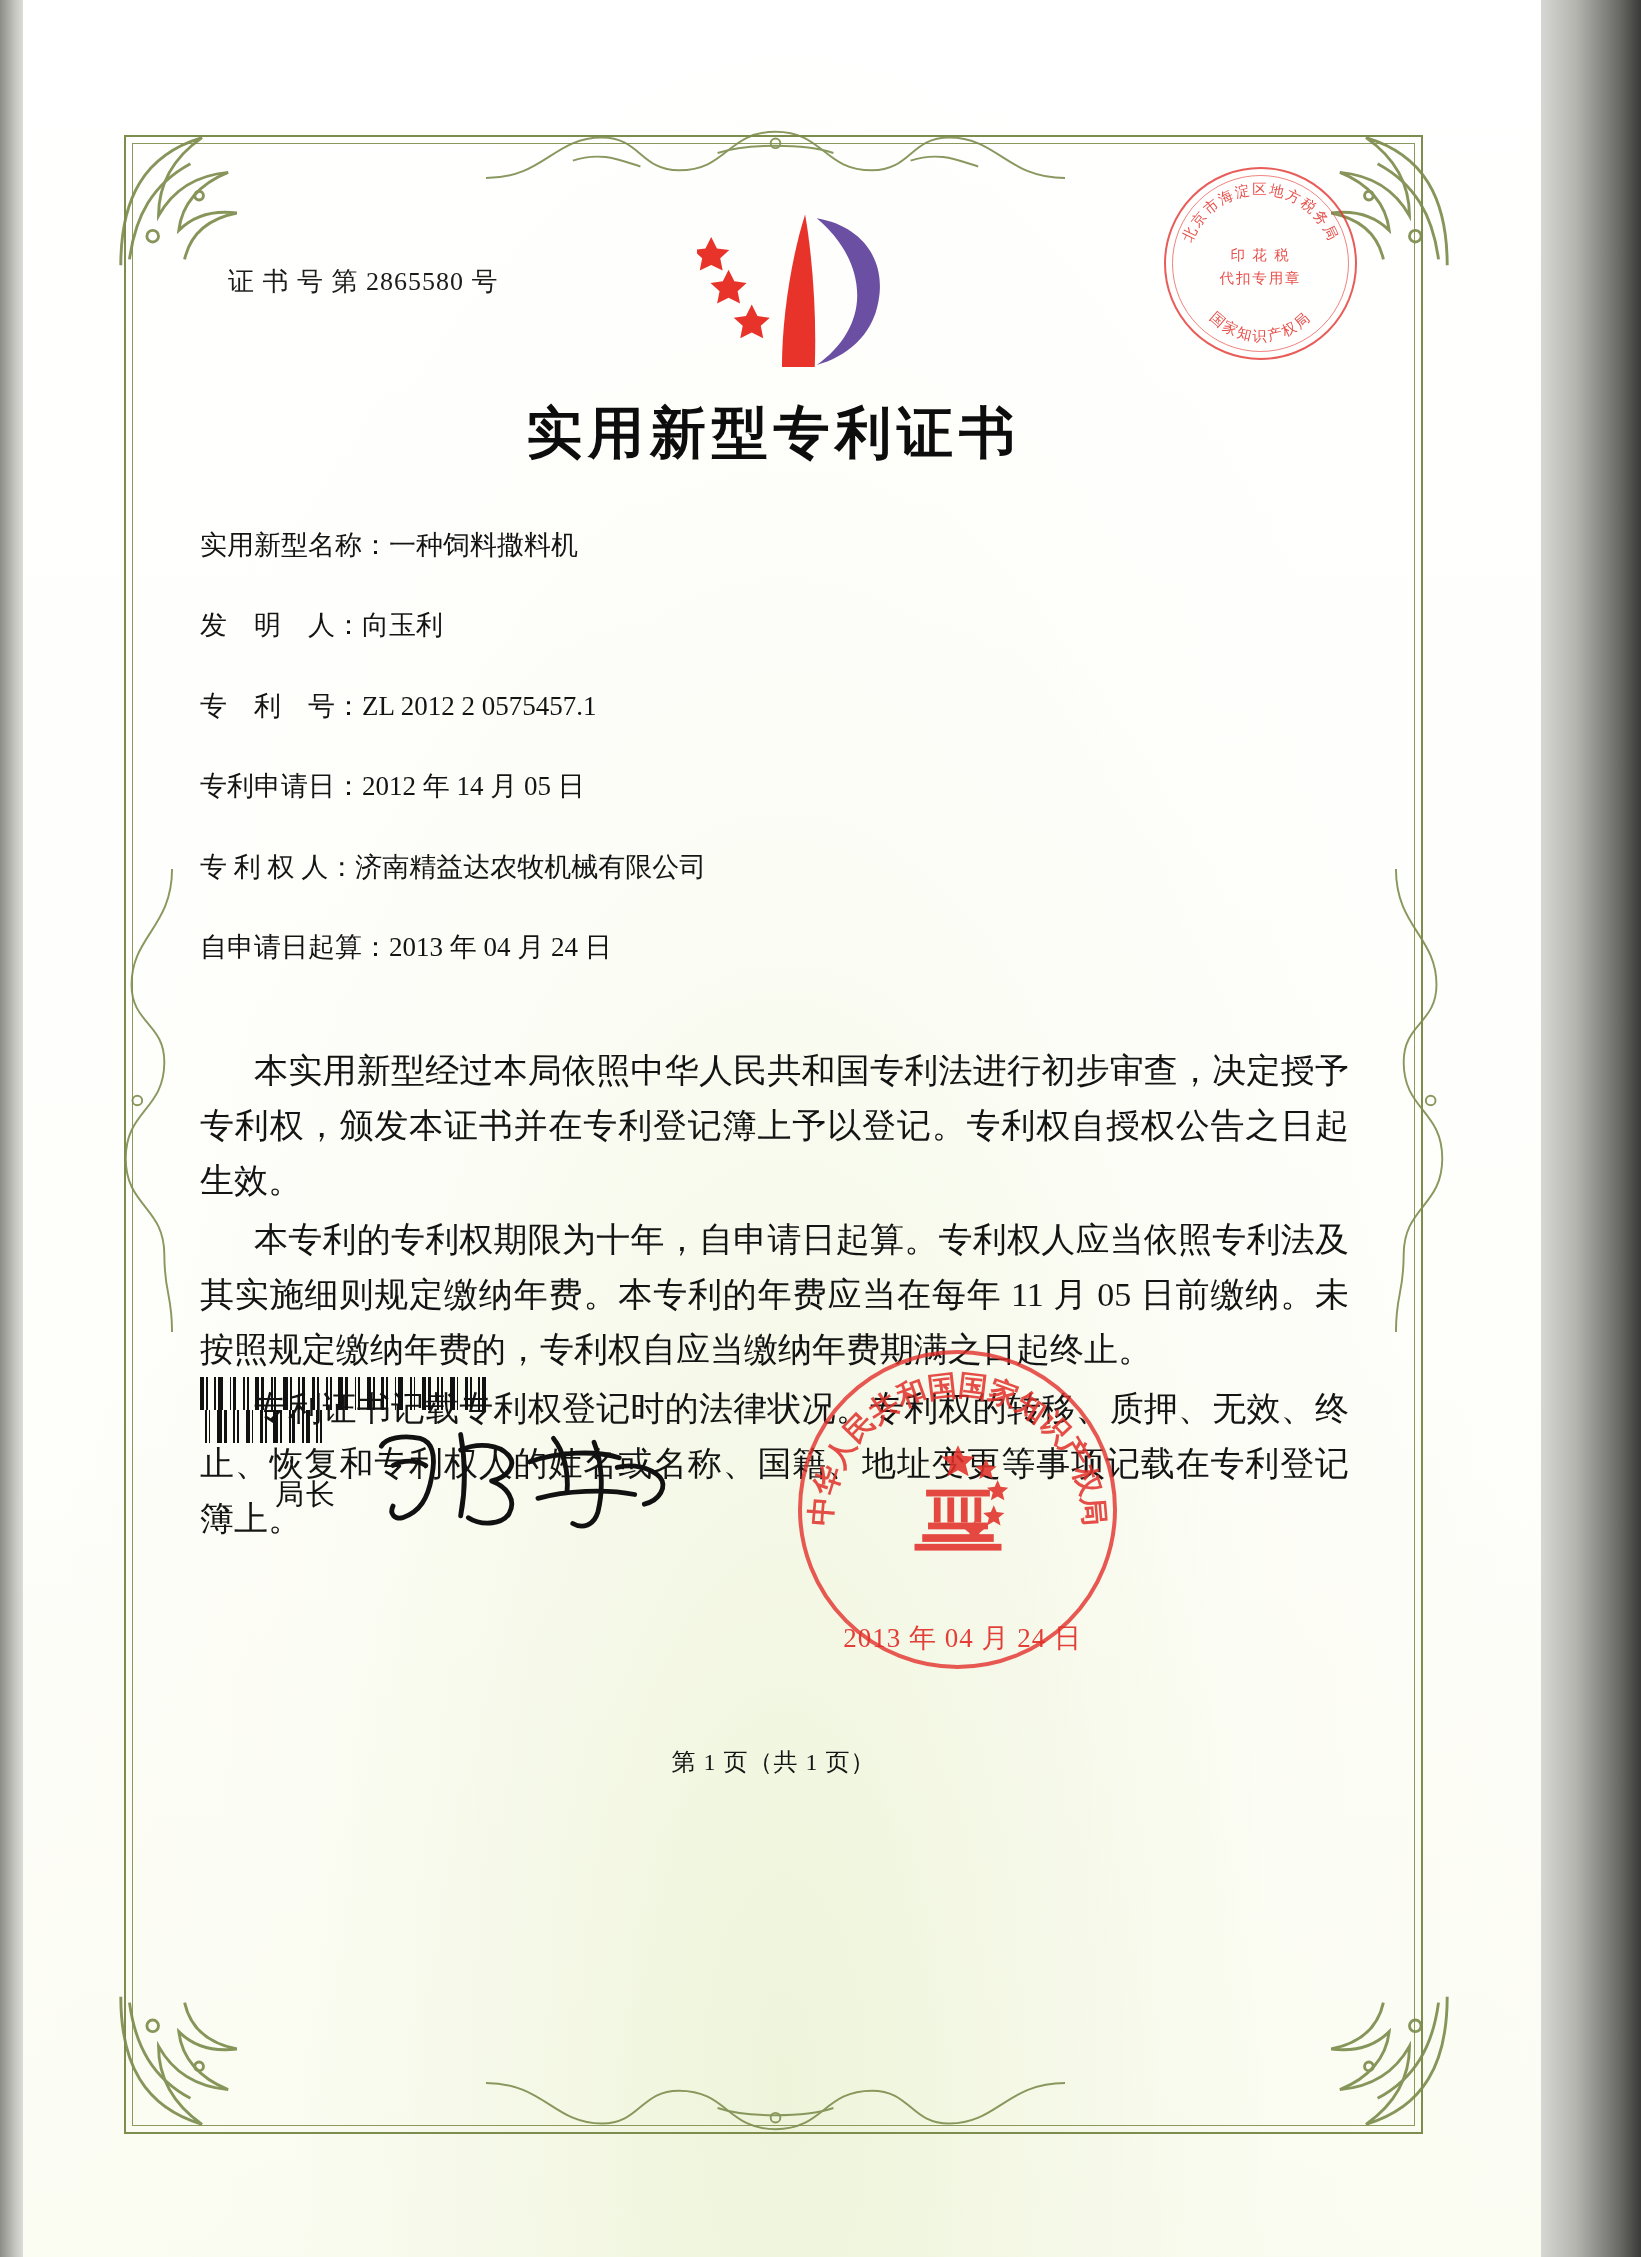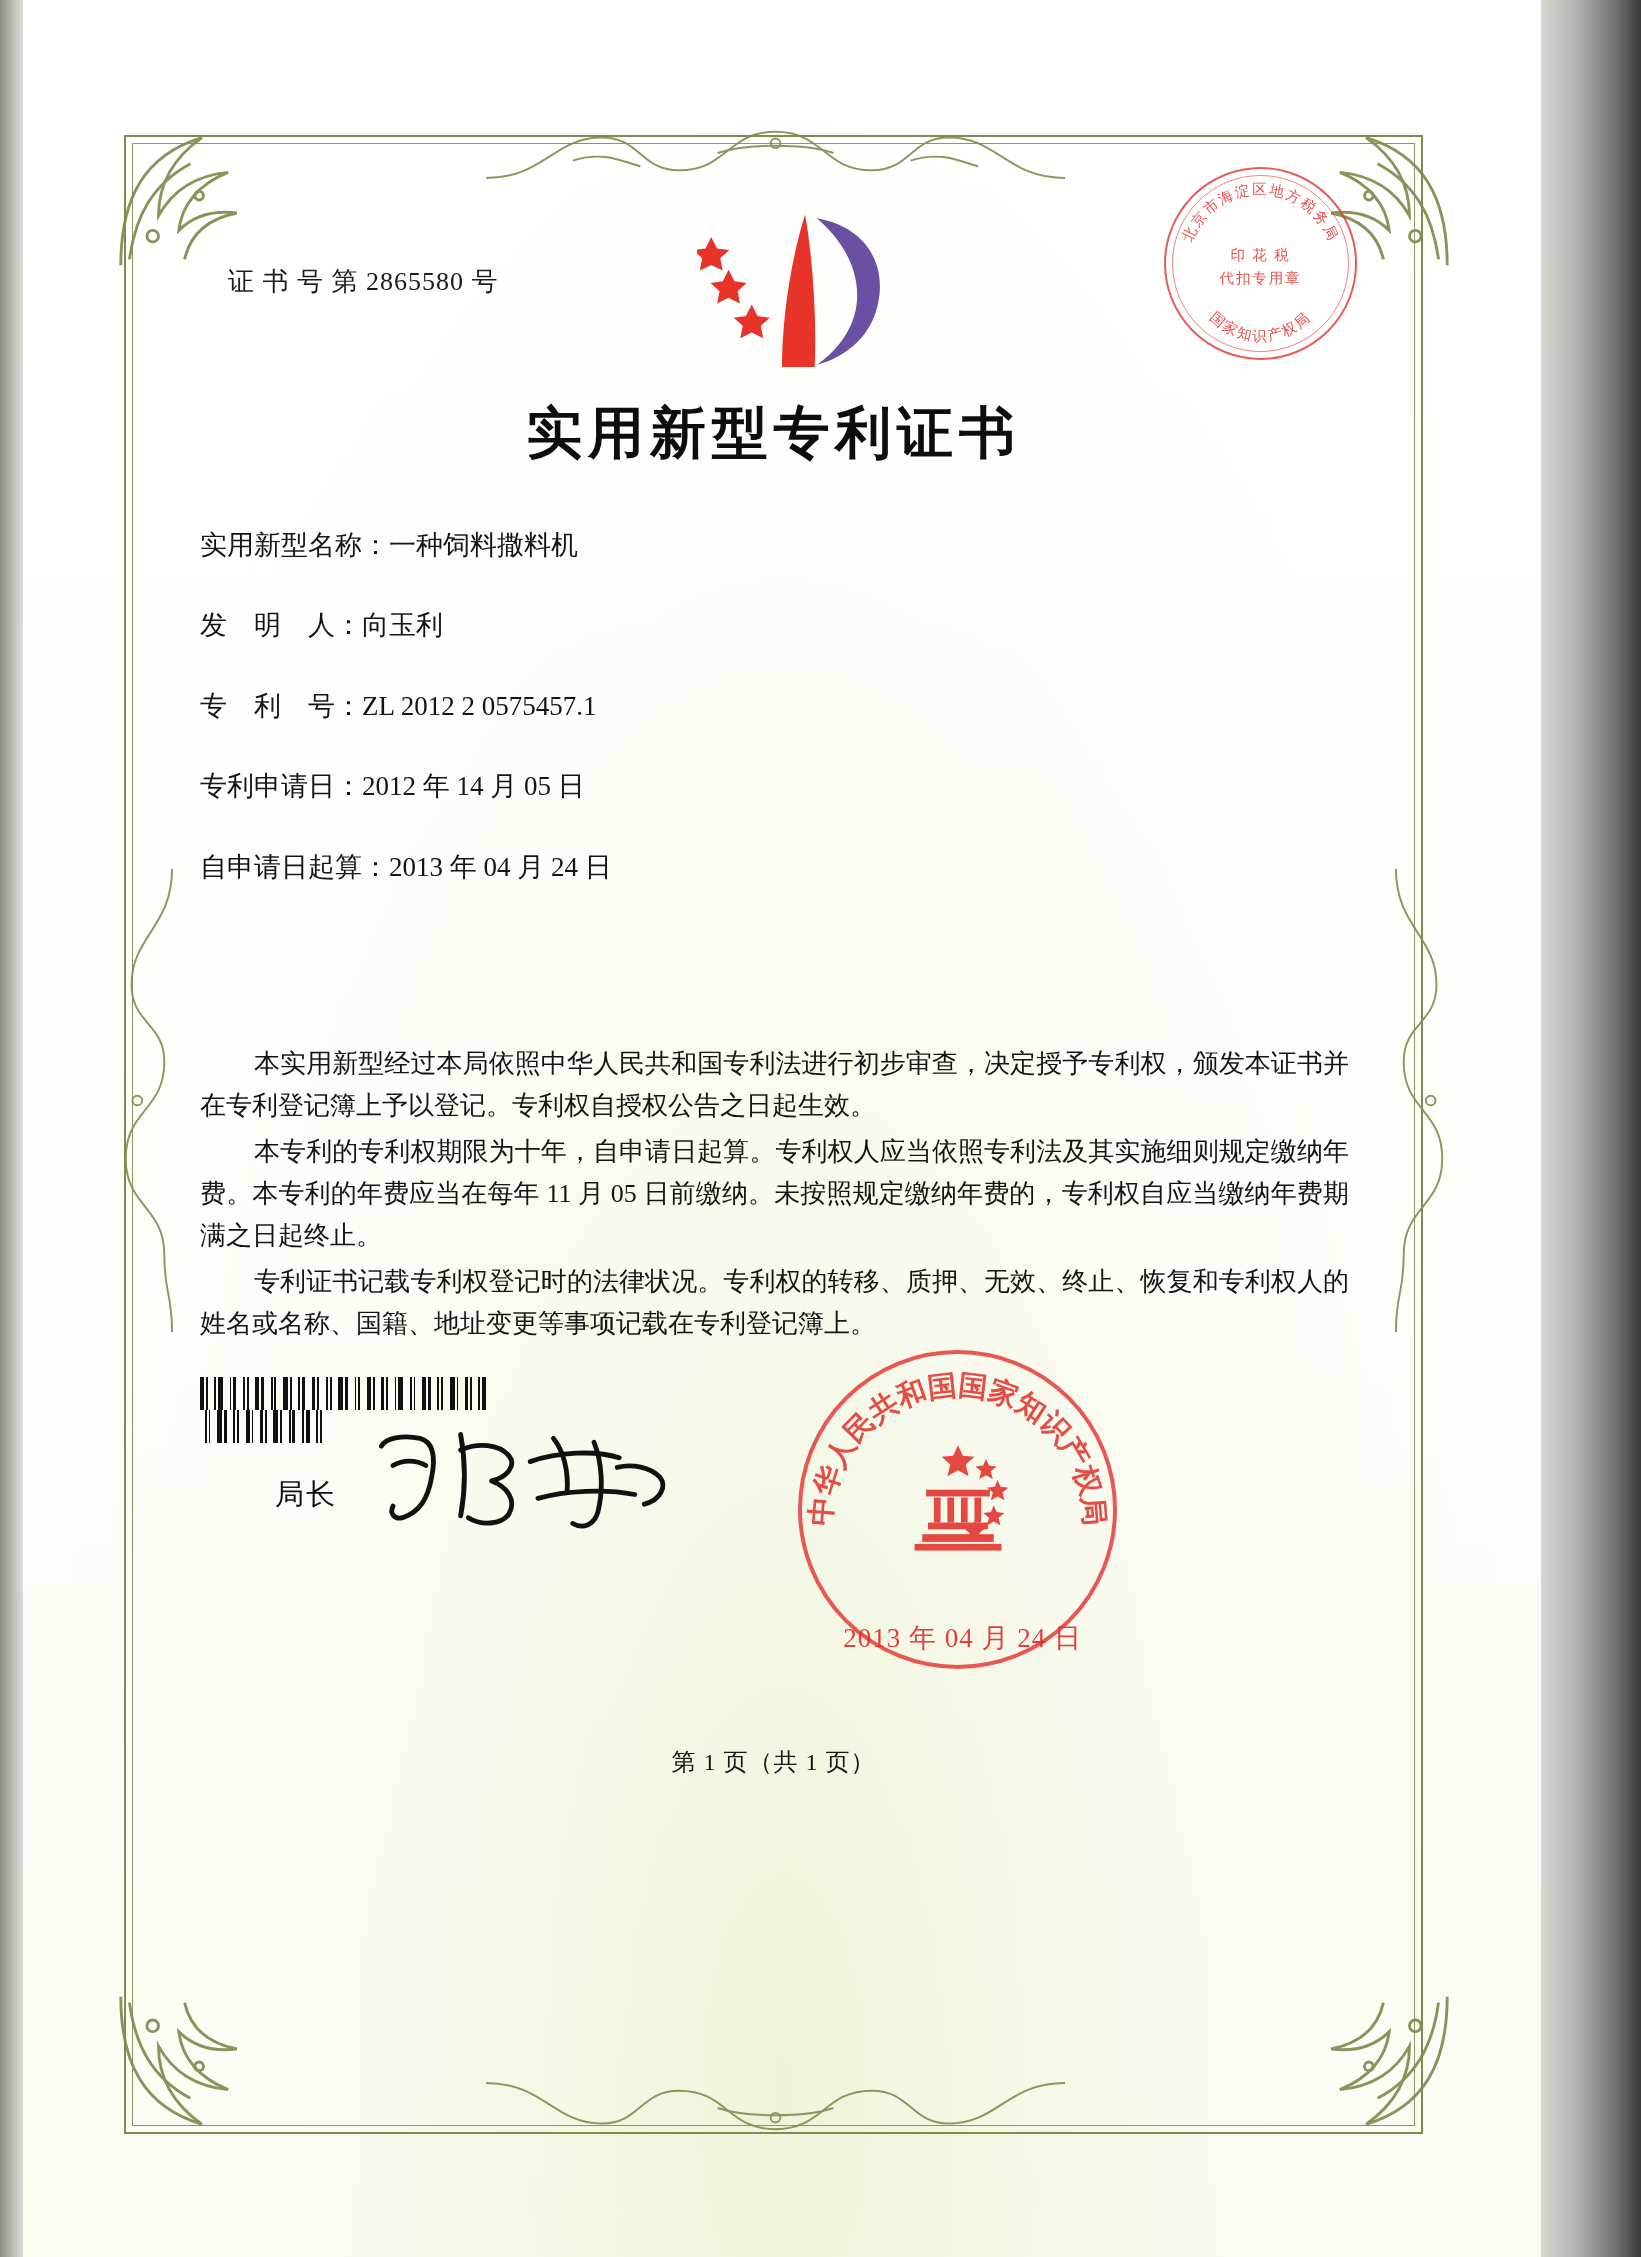--- a/index.html
+++ b/index.html
@@ -165,21 +165,21 @@
     display: inline-block;
   }
   .field-value {
     display: inline-block;
   }
 
   .paragraphs {
     position: absolute;
     left: 68px; top: 900px;
     width: 1149px;
-    font-size: 26px;
+    font-size: 34px;
     line-height: 1.62;
     color: #141414;
     text-align: justify;
   }
   .paragraphs p {
     margin: 0 0 3.9px 0;
     text-indent: 54px;
   }
 
   .barcode {
@@ -369,20 +369,23 @@
           <span class="field-label">实用新型名称：</span><span class="field-value">一种饲料撒料机</span>
         </div>
         <div class="field-row">
           <span class="field-label">发　明　人：</span><span class="field-value">向玉利</span>
         </div>
         <div class="field-row">
           <span class="field-label">专　利　号：</span><span class="field-value">ZL 2012 2 0575457.1</span>
         </div>
         <div class="field-row">
           <span class="field-label">专利申请日：</span><span class="field-value">2012 年 14 月 05 日</span>
+        </div>
+        <div class="field-row">
+          <span class="field-label">专 利 权 人：</span><span class="field-value">济南精益达农牧机械有限公司</span>
         </div>
         <div class="field-row">
           <span class="field-label">自申请日起算：</span><span class="field-value">2013 年 04 月 24 日</span>
         </div>
       </div>
 
       <div class="paragraphs">
         <p>本实用新型经过本局依照中华人民共和国专利法进行初步审查，决定授予专利权，颁发本证书并在专利登记簿上予以登记。专利权自授权公告之日起生效。</p>
         <p>本专利的专利权期限为十年，自申请日起算。专利权人应当依照专利法及其实施细则规定缴纳年费。本专利的年费应当在每年 11 月 05 日前缴纳。未按照规定缴纳年费的，专利权自应当缴纳年费期满之日起终止。</p>
         <p>专利证书记载专利权登记时的法律状况。专利权的转移、质押、无效、终止、恢复和专利权人的姓名或名称、国籍、地址变更等事项记载在专利登记簿上。</p>

